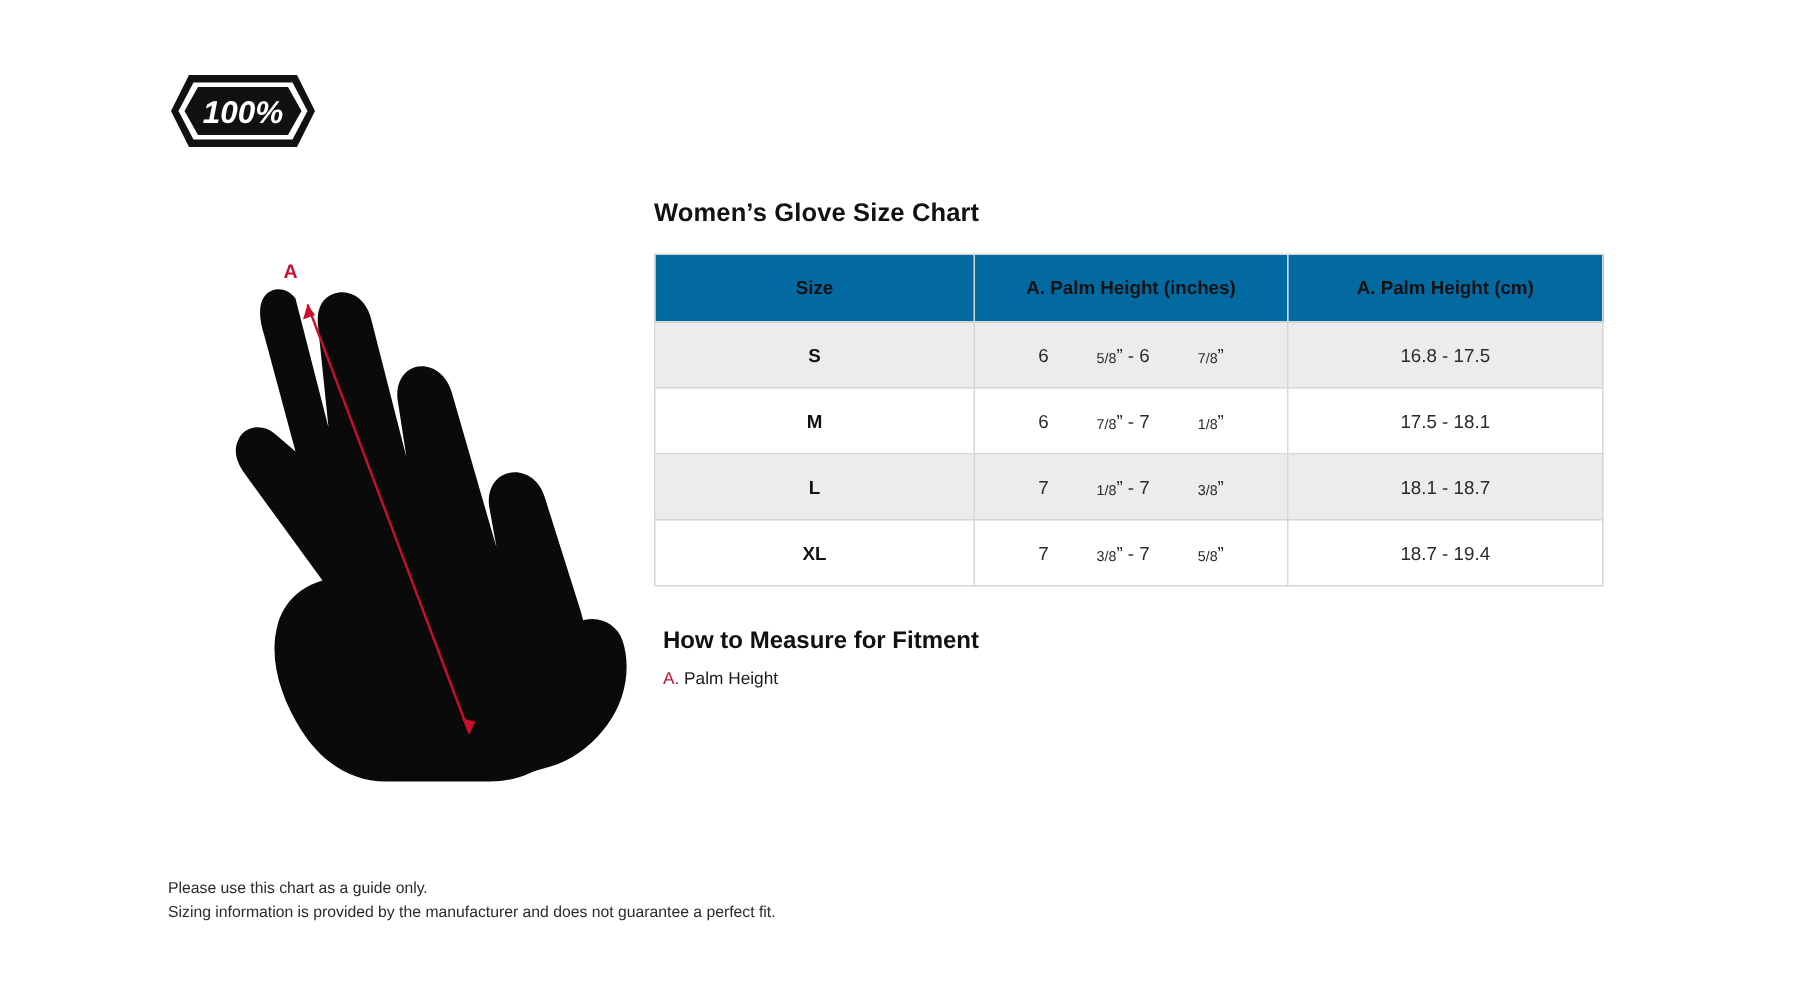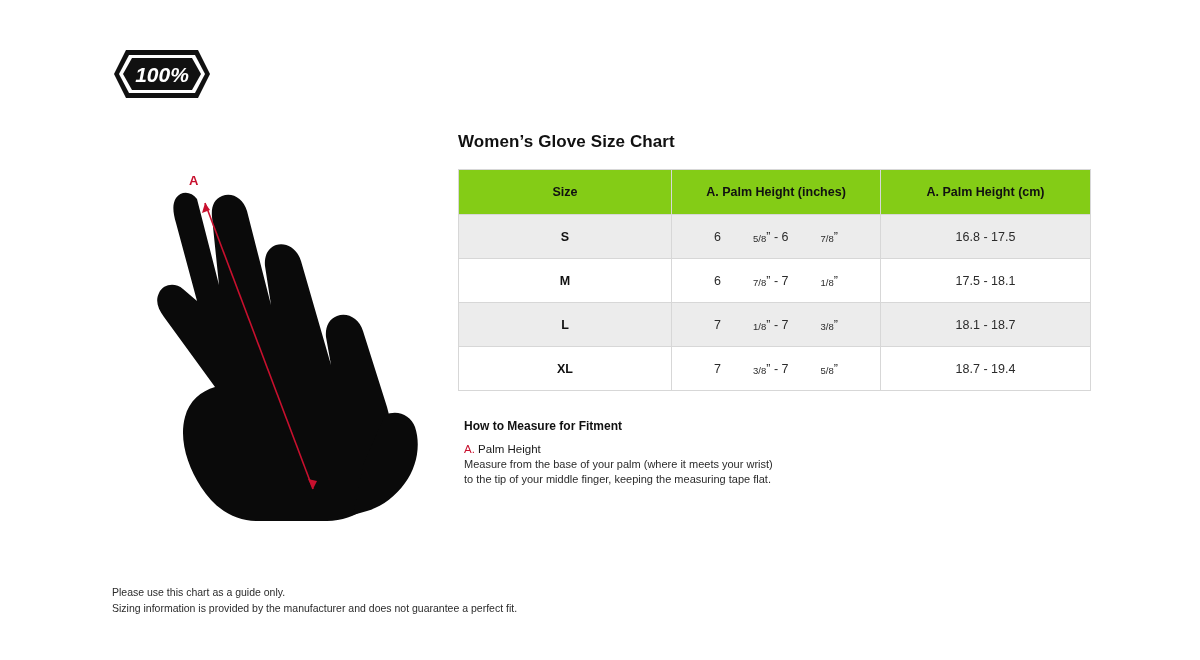--- a/index.html
+++ b/index.html
@@ -40,21 +40,21 @@
     top: 8px;
     font-size: 13px;
     font-weight: bold;
     color: #c8102e;
     letter-spacing: 0.5px;
   }
 
   
   .right-col {
     position: absolute;
-    left: 458px;
+    left: 436px;
     top: 132px;
     width: 640px;
   }
   .chart-title {
     font-size: 17px;
     font-weight: bold;
     color: #111111;
     margin: 0 0 17px 0;
     letter-spacing: 0.1px;
   }
@@ -68,21 +68,21 @@
   table.size-chart td {
     border: 1px solid #d7d7d7;
     text-align: center;
     vertical-align: middle;
     height: 41px;
     font-size: 12.5px;
     color: #2b2b2b;
   }
   table.size-chart thead th {
     font-weight: bold;
-    background: #84cc16;
+    background: #0369a1;
     font-size: 12.5px;
     color: #111;
     height: 42px;
   }
   table.size-chart tbody tr:nth-child(odd) td {
     background: #ececec;
   }
   table.size-chart tbody tr:nth-child(even) td {
     background: #ffffff;
   }
@@ -96,21 +96,21 @@
 
   .frac {
     font-size: 9.5px;
     vertical-align: baseline;
     position: relative;
     top: 1px;
     padding-left: 32px;
   }
 
   .measure-title {
-    font-size: 12px;
+    font-size: 16px;
     font-weight: bold;
     color: #111111;
     margin: 28px 0 10px 6px;
   }
   .measure-sub {
     font-size: 11.5px;
     font-weight: normal;
     margin: 0 0 2px 6px;
   }
   .measure-sub .letter { color: #c8102e; }
@@ -248,19 +248,18 @@
         <td>18.7 - 19.4</td>
       </tr>
     </tbody>
   </table>
 
   <h2 class="measure-title">How to Measure for Fitment</h2>
   <p class="measure-sub">
     <span class="letter">A.</span>
     <span class="word">Palm Height</span>
   </p>
-  <p class="measure-body">Measure from the base of your palm (where it meets your wrist) to the tip of your middle finger, keeping the measuring tape flat.</p>
 </div>
 
 <div class="footnote">
   <div>Please use this chart as a guide only.</div>
   <div>Sizing information is provided by the manufacturer and does not guarantee a perfect fit.</div>
 </div>
 
 </body></html>

